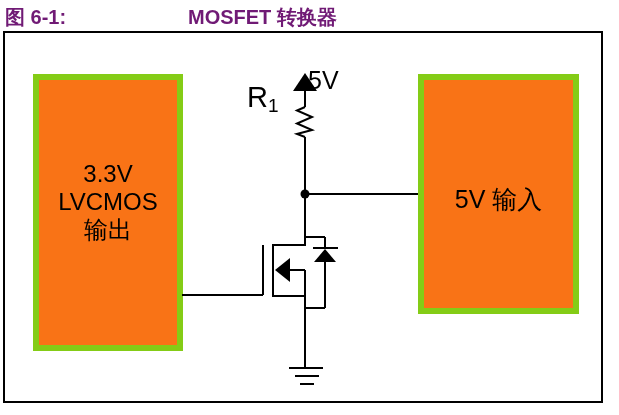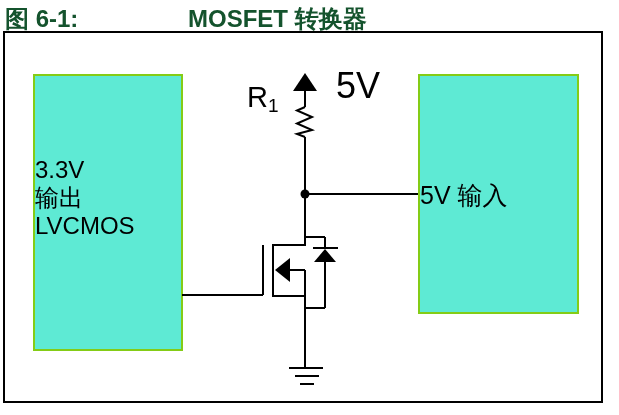--- a/index.html
+++ b/index.html
@@ -6,67 +6,67 @@
   html, body { background: #ffffff; }
   body {
     width: 619px; height: 415px;
     font-family: "Liberation Sans", sans-serif;
     color: #000;
   }
   .page { position: relative; width: 619px; height: 415px; background: #fff; overflow: hidden; }
 
   .fig-label, .fig-title {
     position: absolute; top: 5px;
-    font-size: 24px; font-weight: bold; color: #14532d;
+    font-size: 20px; font-weight: bold; color: #701a75;
     white-space: nowrap; line-height: 1.2;
   }
   .fig-label { left: 5px; }
   .fig-title { left: 155px; margin-left: 33px; }
 
   .frame {
     position: absolute; left: 3px; top: 31px;
     width: 600px; height: 372px;
     border: 2px solid #000; background: #fff;
   }
 
   .box {
-    position: absolute; border: 2px solid #84cc16; background: #5eead4;
-    color: #000;
+    position: absolute; border: 6px solid #84cc16; background: #f97316;
+    text-align: center; color: #000;
   }
   .left-box {
     left: 33px; top: 74px; width: 150px; height: 277px;
     font-size: 24px; line-height: 28px; padding-top: 80px;
   }
   .right-box {
     left: 418px; top: 74px; width: 161px; height: 240px;
     font-size: 25px; line-height: 30px; padding-top: 104px;
     white-space: nowrap;
   }
 
   .lbl { position: absolute; color: #000; white-space: nowrap; line-height: 1; }
-  .supply-lbl { left: 336px; top: 68px; font-size: 36px; }
+  .supply-lbl { left: 308px; top: 68px; font-size: 25px; }
   .r1-lbl { left: 247px; top: 83px; font-size: 29px; }
   .r1-lbl sub { font-size: 19px; line-height: 0; vertical-align: -5px; }
 
   svg.circuit { position: absolute; left: 0; top: 0; }
 </style>
 </head>
 <body>
 
 <div class="page">
 
   <span class="fig-label">图 6-1:</span>
   <span class="fig-title">MOSFET 转换器</span>
 
   <div class="frame"></div>
 
   <div class="box left-box">
     <div>3.3V</div>
+    <div>LVCMOS</div>
     <div>输出</div>
-    <div>LVCMOS</div>
   </div>
 
   <div class="box right-box">
     <div>5V 输入</div>
   </div>
 
   <span class="lbl supply-lbl">5V</span>
 
   <span class="lbl r1-lbl"><span>R</span><sub>1</sub></span>
 

